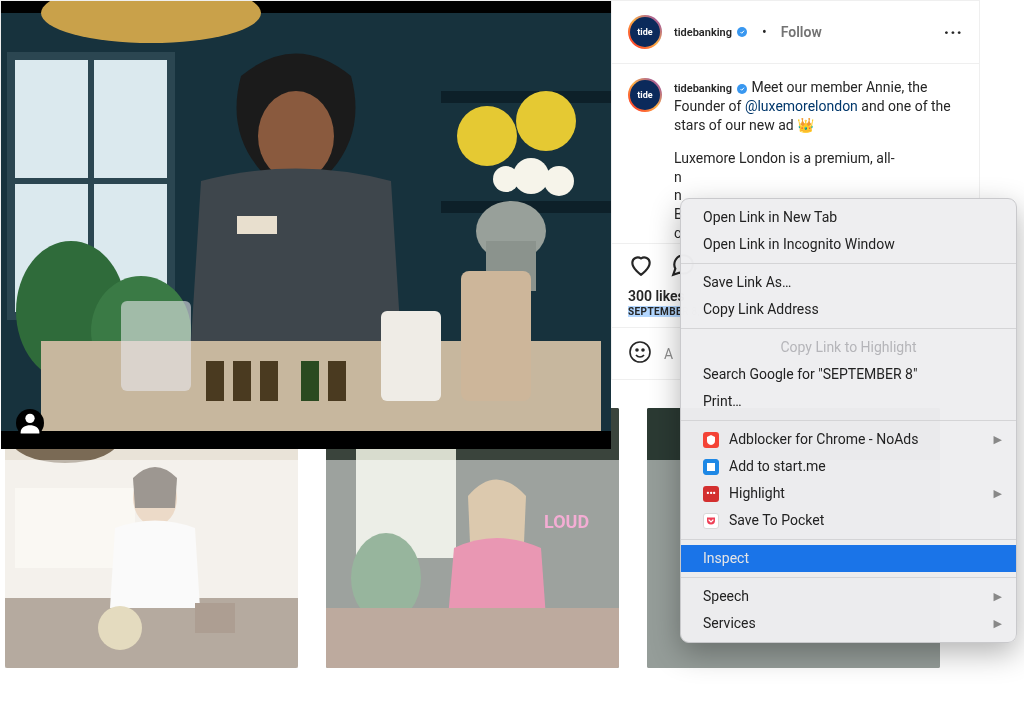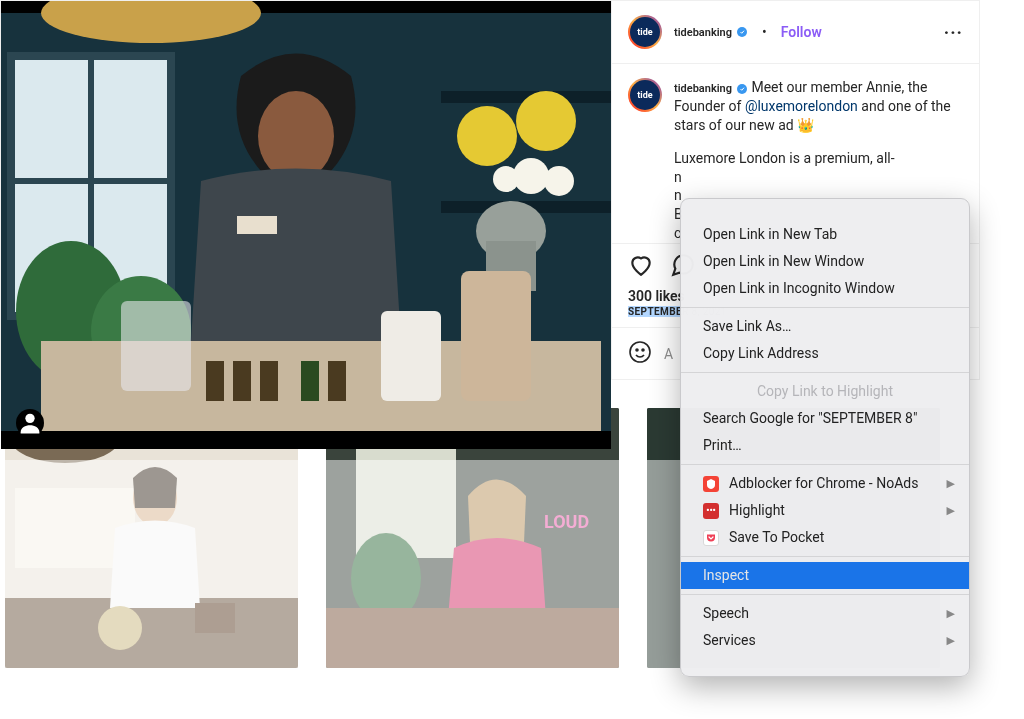--- a/index.html
+++ b/index.html
@@ -11,38 +11,38 @@
   .post-image { width:610px; height:448px; background:#000; display:flex; align-items:center; justify-content:center; position:relative; overflow:hidden; }
   .post-image svg { width:610px; height:448px; }
   .tag-btn { position:absolute; left:15px; bottom:12px; width:28px; height:28px; border-radius:50%; background:#000; display:flex; align-items:center; justify-content:center; }
   .post-side { flex:1; display:flex; flex-direction:column; border-left:1px solid #efefef; }
   .side-header { display:flex; align-items:center; padding:14px 16px; border-bottom:1px solid #efefef; gap:12px; }
   .avatar { width:34px; height:34px; border-radius:50%; background:linear-gradient(45deg,#fd1d1d,#fcb045,#833ab4); padding:2px; }
   .avatar-inner { width:100%; height:100%; border-radius:50%; background:#0b2a5b; display:flex; align-items:center; justify-content:center; color:#fff; font-size:9px; font-weight:700; }
   .username { font-weight:600; font-size:11px; color:#262626; display:flex; align-items:center; gap:4px; }
   .verified { width:12px; height:12px; }
   .dot { color:#262626; font-size:14px; padding:0 2px; }
-  .follow { color:#8b5cf6; font-weight:600; font-size:14px; }
+  .follow { color:#737373; font-weight:600; font-size:14px; }
   .more { margin-left:auto; font-size:18px; font-weight:bold; color:#262626; letter-spacing:1px;}
   .caption-area { padding:14px 16px; display:flex; gap:12px; overflow:hidden; }
   .caption-text { font-size:14px; line-height:1.35; color:#262626; }
   .caption-text a { color:#00376b; text-decoration:none; }
   .caption-text .para2 { margin-top:14px; }
   .actions { border-top:1px solid #efefef; padding:8px 16px 4px; display:flex; gap:16px; align-items:center; }
   .actions svg { width:26px; height:26px; }
   .likes-row { padding:2px 16px 0; font-size:14px; font-weight:600; color:#262626; }
   .date-row { padding:2px 16px 10px; font-size:10px; letter-spacing:0.4px; color:#8e8e8e; }
   .date-row span.sel { background:#b3d7ff; color:#262626;font-weight:bold; }
   .addcomment { border-top:1px solid #efefef; padding:12px 16px; display:flex; align-items:center; gap:12px; color:#8e8e8e; font-size:14px; }
   
   .tiles { display:flex; gap:28px; padding:28px 5px 0; }
   .tile { width:293px; height:260px; background:#333; border-radius:2px; overflow:hidden; }
   .tile svg { width:100%; height:100%; display:block; }
   
-  .ctx { position:absolute; left:680px; top:198px; width:290px; background:rgba(238,238,240,0.98); border:1px solid #c9c9cc; border-radius:9px; box-shadow:0 10px 30px rgba(0,0,0,0.3); z-index:20; padding:22px 0; font-size:14px; color:#222; }
+  .ctx { position:absolute; left:680px; top:198px; width:337px; background:rgba(238,238,240,0.98); border:1px solid #c9c9cc; border-radius:9px; box-shadow:0 10px 30px rgba(0,0,0,0.3); z-index:20; padding:5px 0; font-size:14px; color:#222; }
   .ctx .item { padding:4px 22px; line-height:19px; display:flex; align-items:center; gap:10px; position:relative; }
   .ctx .item.disabled { color:#b5b5b9;justify-content:center; }
   .ctx .item.hl { background:#1a74e8; color:#e5e5e5; }
   .ctx hr { border:none; border-top:1px solid #d4d4d6; margin:5px 0; }
   .ctx .ext-icon { width:16px; height:16px; border-radius:3px; display:flex; align-items:center; justify-content:center; flex:0 0 16px; }
   .ctx .sub { position:absolute; right:14px; color:#888; font-size:11px;}
 </style>
 </head>
 <body>
 
@@ -204,23 +204,20 @@
     </div>
   </div>
 
   <div class="dim-overlay"></div>
 
   <div class="ctx" id="ctx">
       <div class="item">
         <span>Open Link in New Tab</span>
       </div>
       <div class="item">
-        <span>Open Link in New Window</span>
-      </div>
-      <div class="item">
         <span>Open Link in Incognito Window</span>
       </div>
       <hr>
       <div class="item">
         <span>Save Link As…</span>
       </div>
       <div class="item">
         <span>Copy Link Address</span>
       </div>
       <hr>
@@ -235,20 +232,26 @@
       </div>
       <hr>
       <div class="item">
         <div class="ext-icon" style="background:#f44336;">
           <svg width="10" height="10" viewBox="0 0 10 10">
             <path d="M5 0 L9 2 L9 6 Q9 9 5 10 Q1 9 1 6 L1 2 Z" fill="#fff"></path>
           </svg>
         </div>
         <span>Adblocker for Chrome - NoAds</span>
         <span class="sub">▶</span>
+      </div>
+      <div class="item">
+        <div class="ext-icon" style="background:#1e88e5;border:1px solid #1e88e5;">
+          <div style="width:8px;height:8px;background:#fff;"></div>
+        </div>
+        <span>Add to start.me</span>
       </div>
       <div class="item">
         <div class="ext-icon" style="background:#d32f2f;color:#fff;font-size:9px;font-weight:700;">•••</div>
         <span>Highlight</span>
         <span class="sub">▶</span>
       </div>
       <div class="item">
         <div class="ext-icon" style="background:#fff;border:1px solid #d9d9d9;">
           <svg width="12" height="12" viewBox="0 0 24 24">
             <path d="M4 5h16v6a8 8 0 0 1-16 0z" fill="#ef4056"></path>

